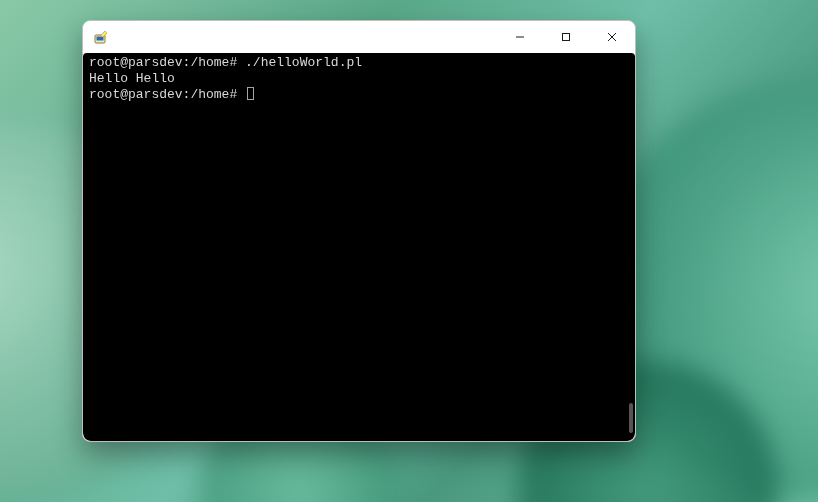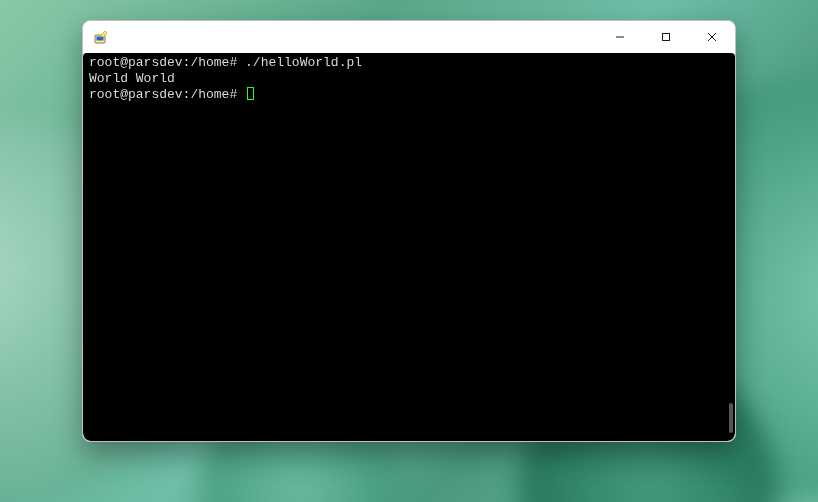--- a/index.html
+++ b/index.html
@@ -15,21 +15,21 @@
     .bg-blob { position:absolute; border-radius:50%; filter: blur(12px); opacity:0.8; }
     .b1{ width:380px;height:380px; left:-180px; top:120px; background: radial-gradient(circle at 40% 40%, #b8e2cf, #4f9f80); }
     .b2{ width:420px;height:420px; right:-200px; top:80px; background: radial-gradient(circle at 60% 50%, #7fd0b4, #1f7a5f); }
     .b3{ width:260px;height:260px; right:40px; bottom:-120px; background: radial-gradient(circle at 50% 50%, #3d9678, #0d5a42); }
     .b4{ width:200px;height:200px; left:200px; bottom:-90px; background: radial-gradient(circle at 50% 50%, #6cbfa0, #2f8668); }
 
     .window {
       position:absolute;
       left:82px;
       top:20px;
-      width:654px;
+      width:554px;
       height:422px;
       background:#f9f9f9;
       border:1px solid #bfbfbf;
       border-radius:8px;
       box-shadow: 0 12px 28px rgba(0,0,0,0.35);
       display:flex;
       flex-direction:column;
       overflow:hidden;
     }
     .titlebar{
@@ -121,18 +121,18 @@
           <line x1="1" y1="1" x2="9" y2="9" stroke="currentColor" stroke-width="1"></line>
           <line x1="9" y1="1" x2="1" y2="9" stroke="currentColor" stroke-width="1"></line>
         </svg>
       </div>
     </div>
   </div>
 
   <div class="terminal">
     <div class="terminal-inner">
       <div class="line"><span>root@parsdev:/home#</span><span> ./helloWorld.pl</span></div>
-      <div class="line"><span>World World</span></div>
+      <div class="line"><span>Hello Hello</span></div>
       <div class="line"><span>root@parsdev:/home#</span><span></span> <span class="cursor"></span></div>
     </div>
     <div class="scrollbar-thumb"></div>
   </div>
 </div>
 
 </body></html>

